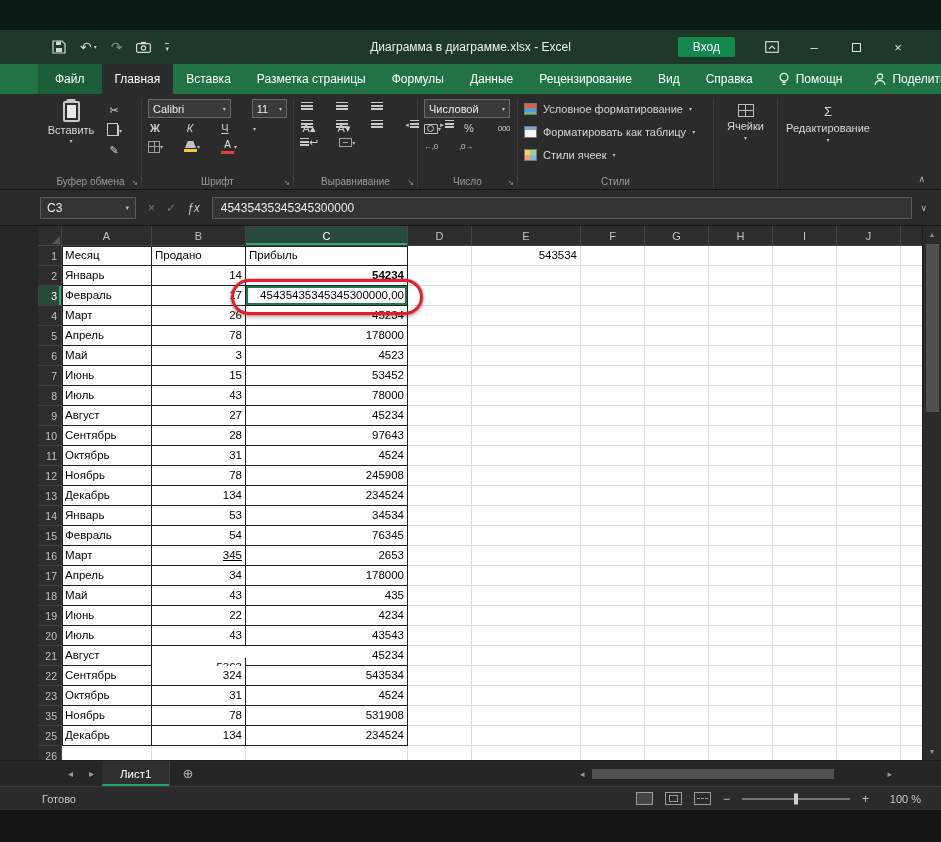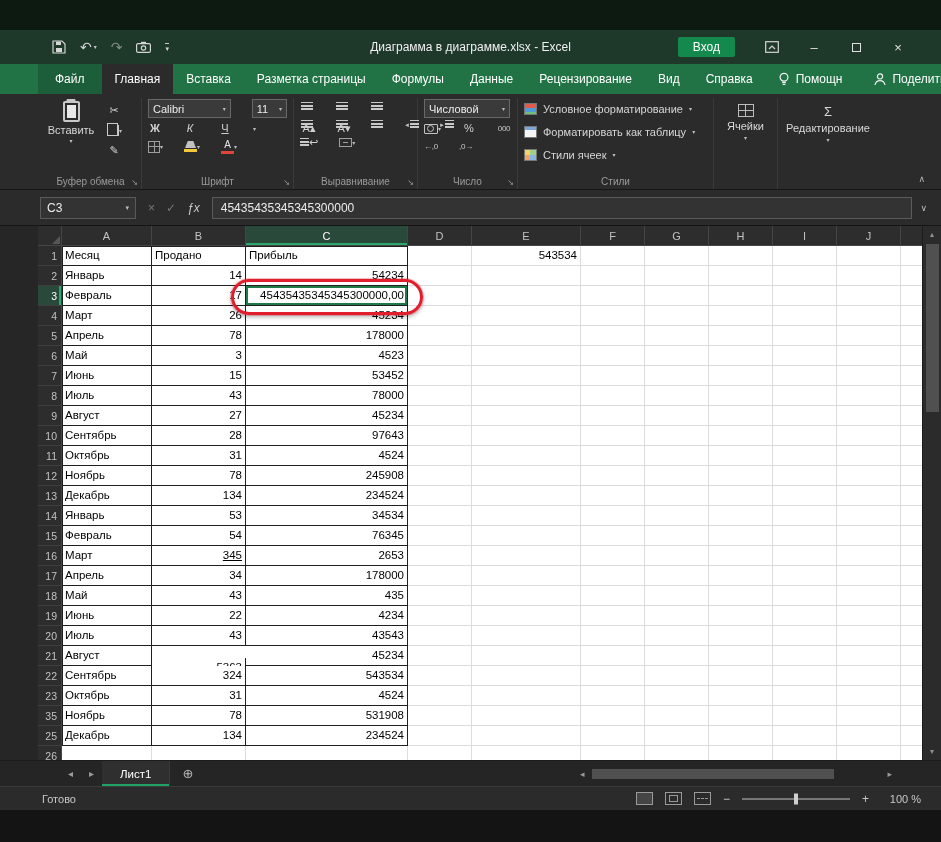--- a/index.html
+++ b/index.html
@@ -451,21 +451,21 @@
             <div class="cell" style="width: 64px;"></div>
             <div class="cell" style="width: 64px;"></div>
             <div class="cell" style="width: 64px;"></div>
             <div class="cell" style="width: 64px;"></div>
             <div class="cell fillc"></div>
           </div>
           <div class="grow">
             <div class="rhd">2</div>
             <div class="cell tb tbL" style="width: 90px;">Январь</div>
             <div class="cell tb num" style="width: 94px;">14</div>
-            <div class="cell tb num" style="width: 162px;">54234</div>
+            <div class="cell tb num" style="width: 162px; font-weight: bold;">54234</div>
             <div class="cell" style="width: 64px;"></div>
             <div class="cell" style="width: 109px;"></div>
             <div class="cell" style="width: 64px;"></div>
             <div class="cell" style="width: 64px;"></div>
             <div class="cell" style="width: 64px;"></div>
             <div class="cell" style="width: 64px;"></div>
             <div class="cell" style="width: 64px;"></div>
             <div class="cell fillc"></div>
           </div>
           <div class="grow">

